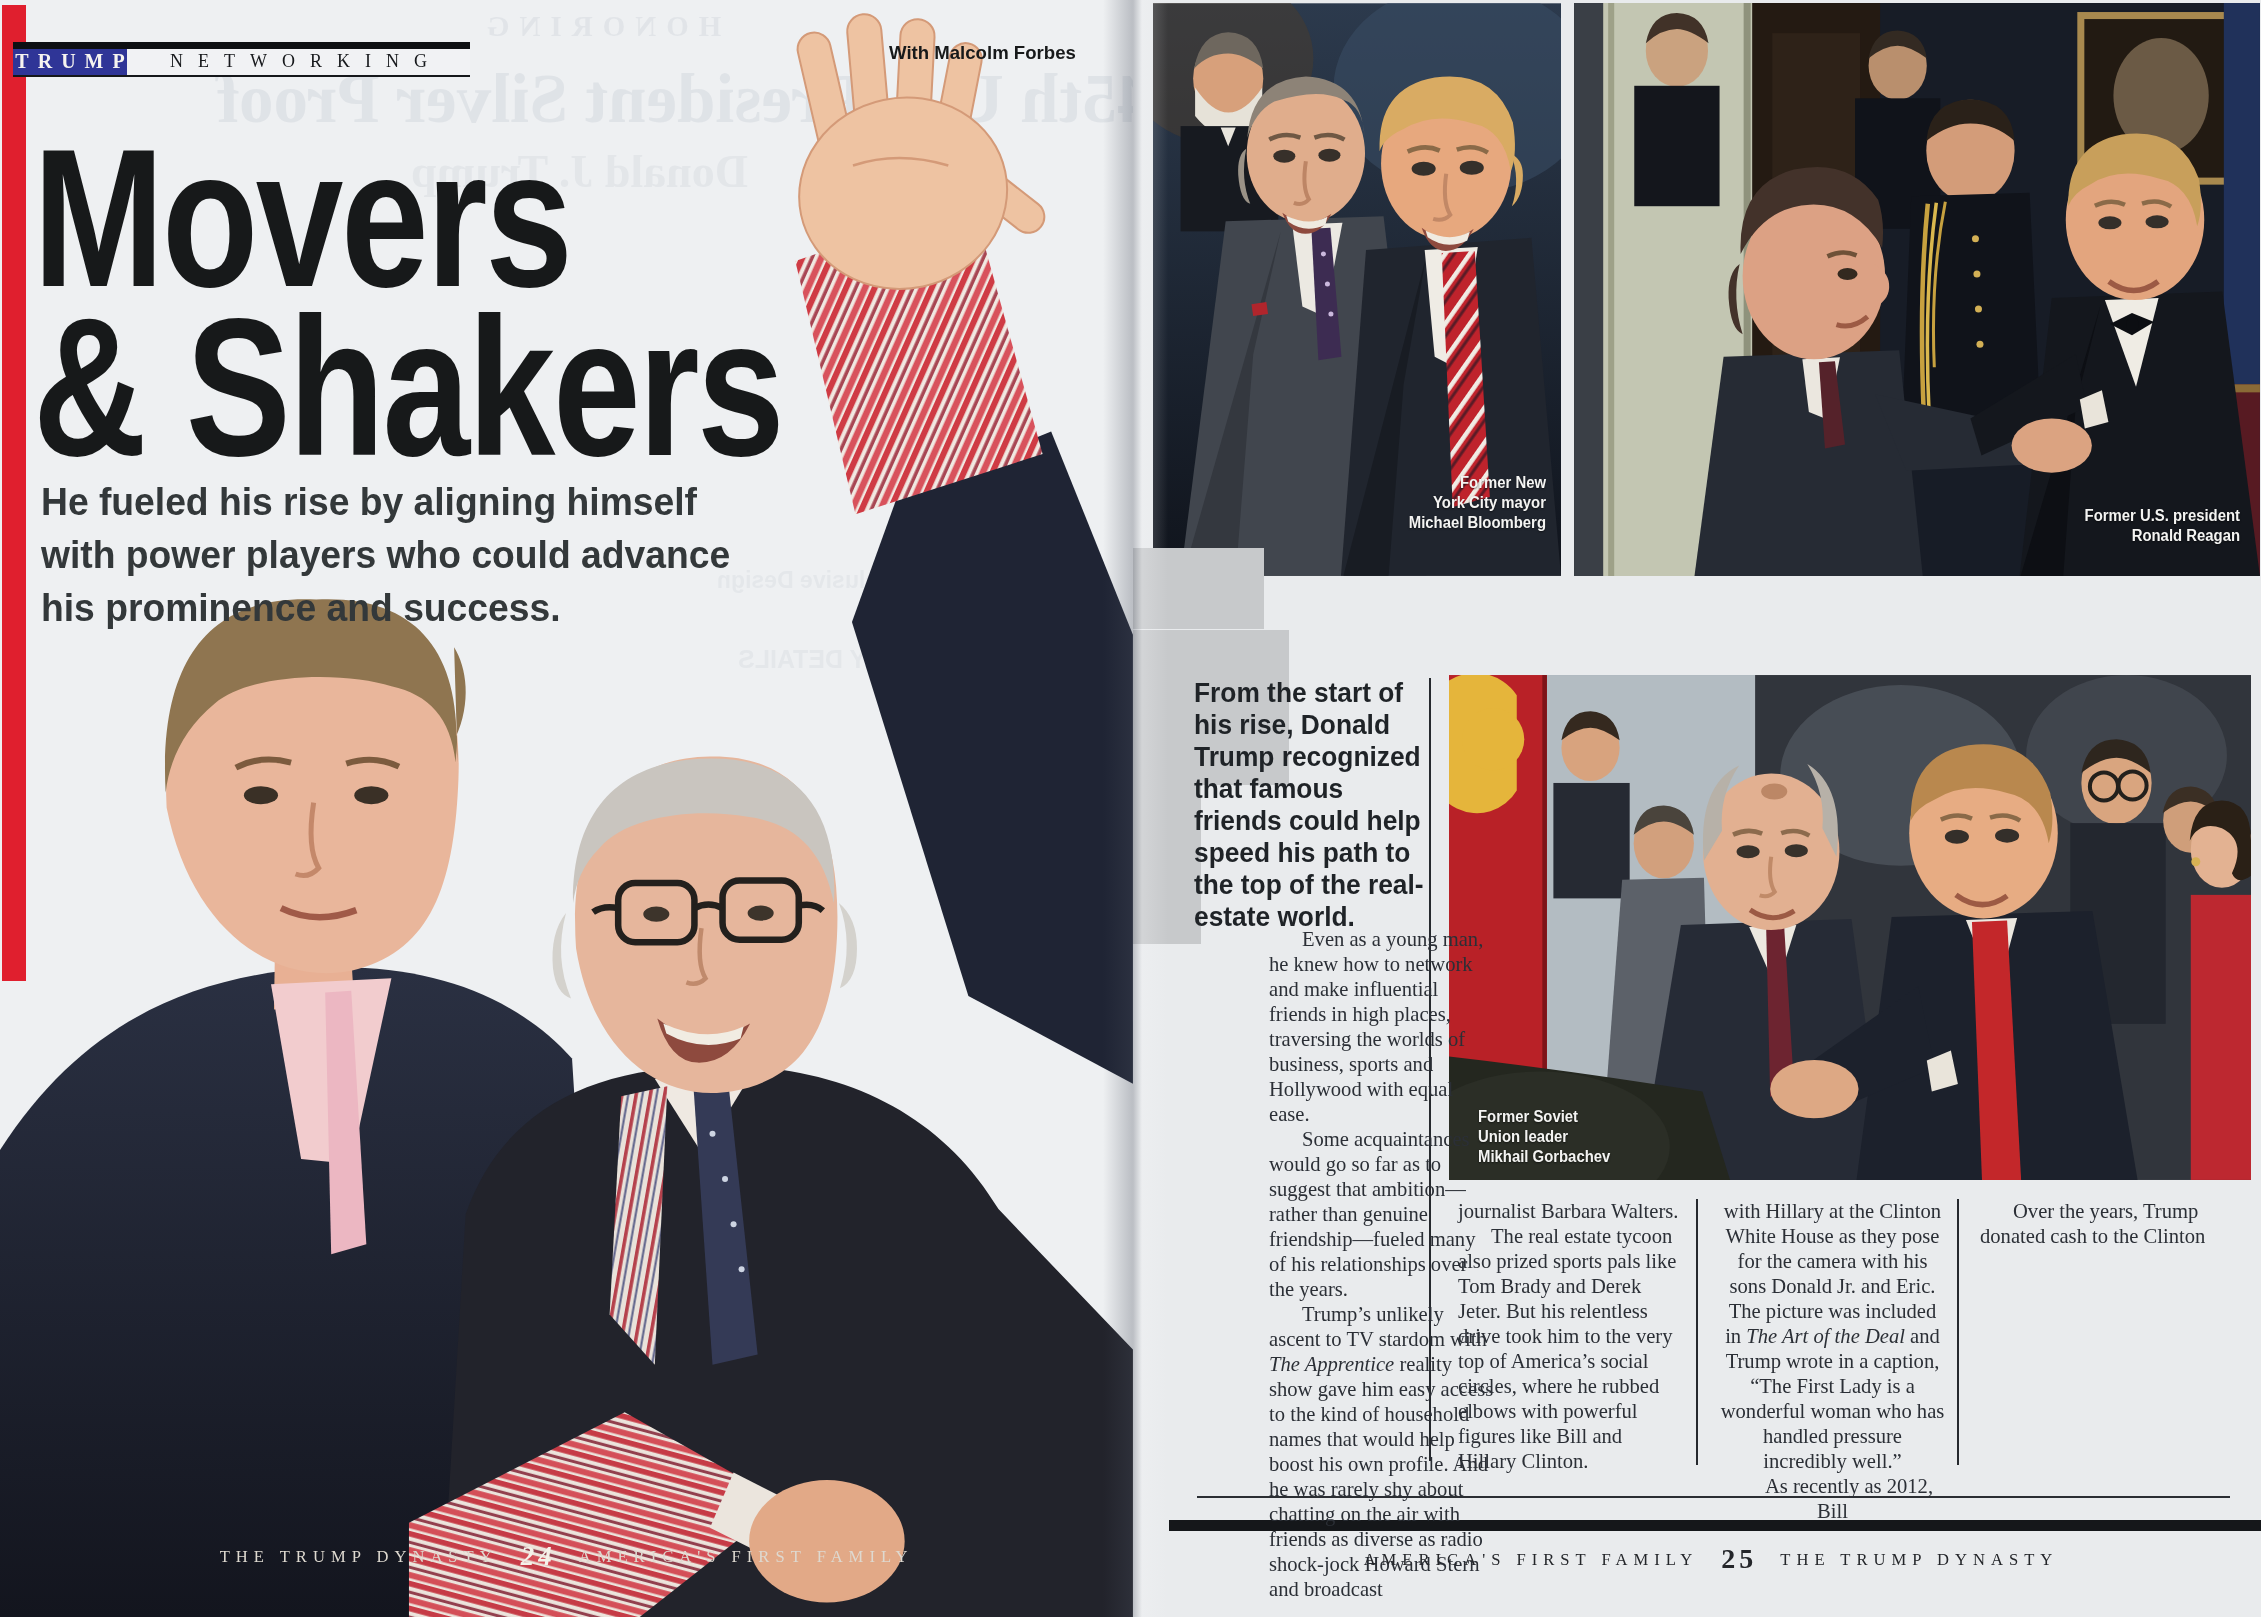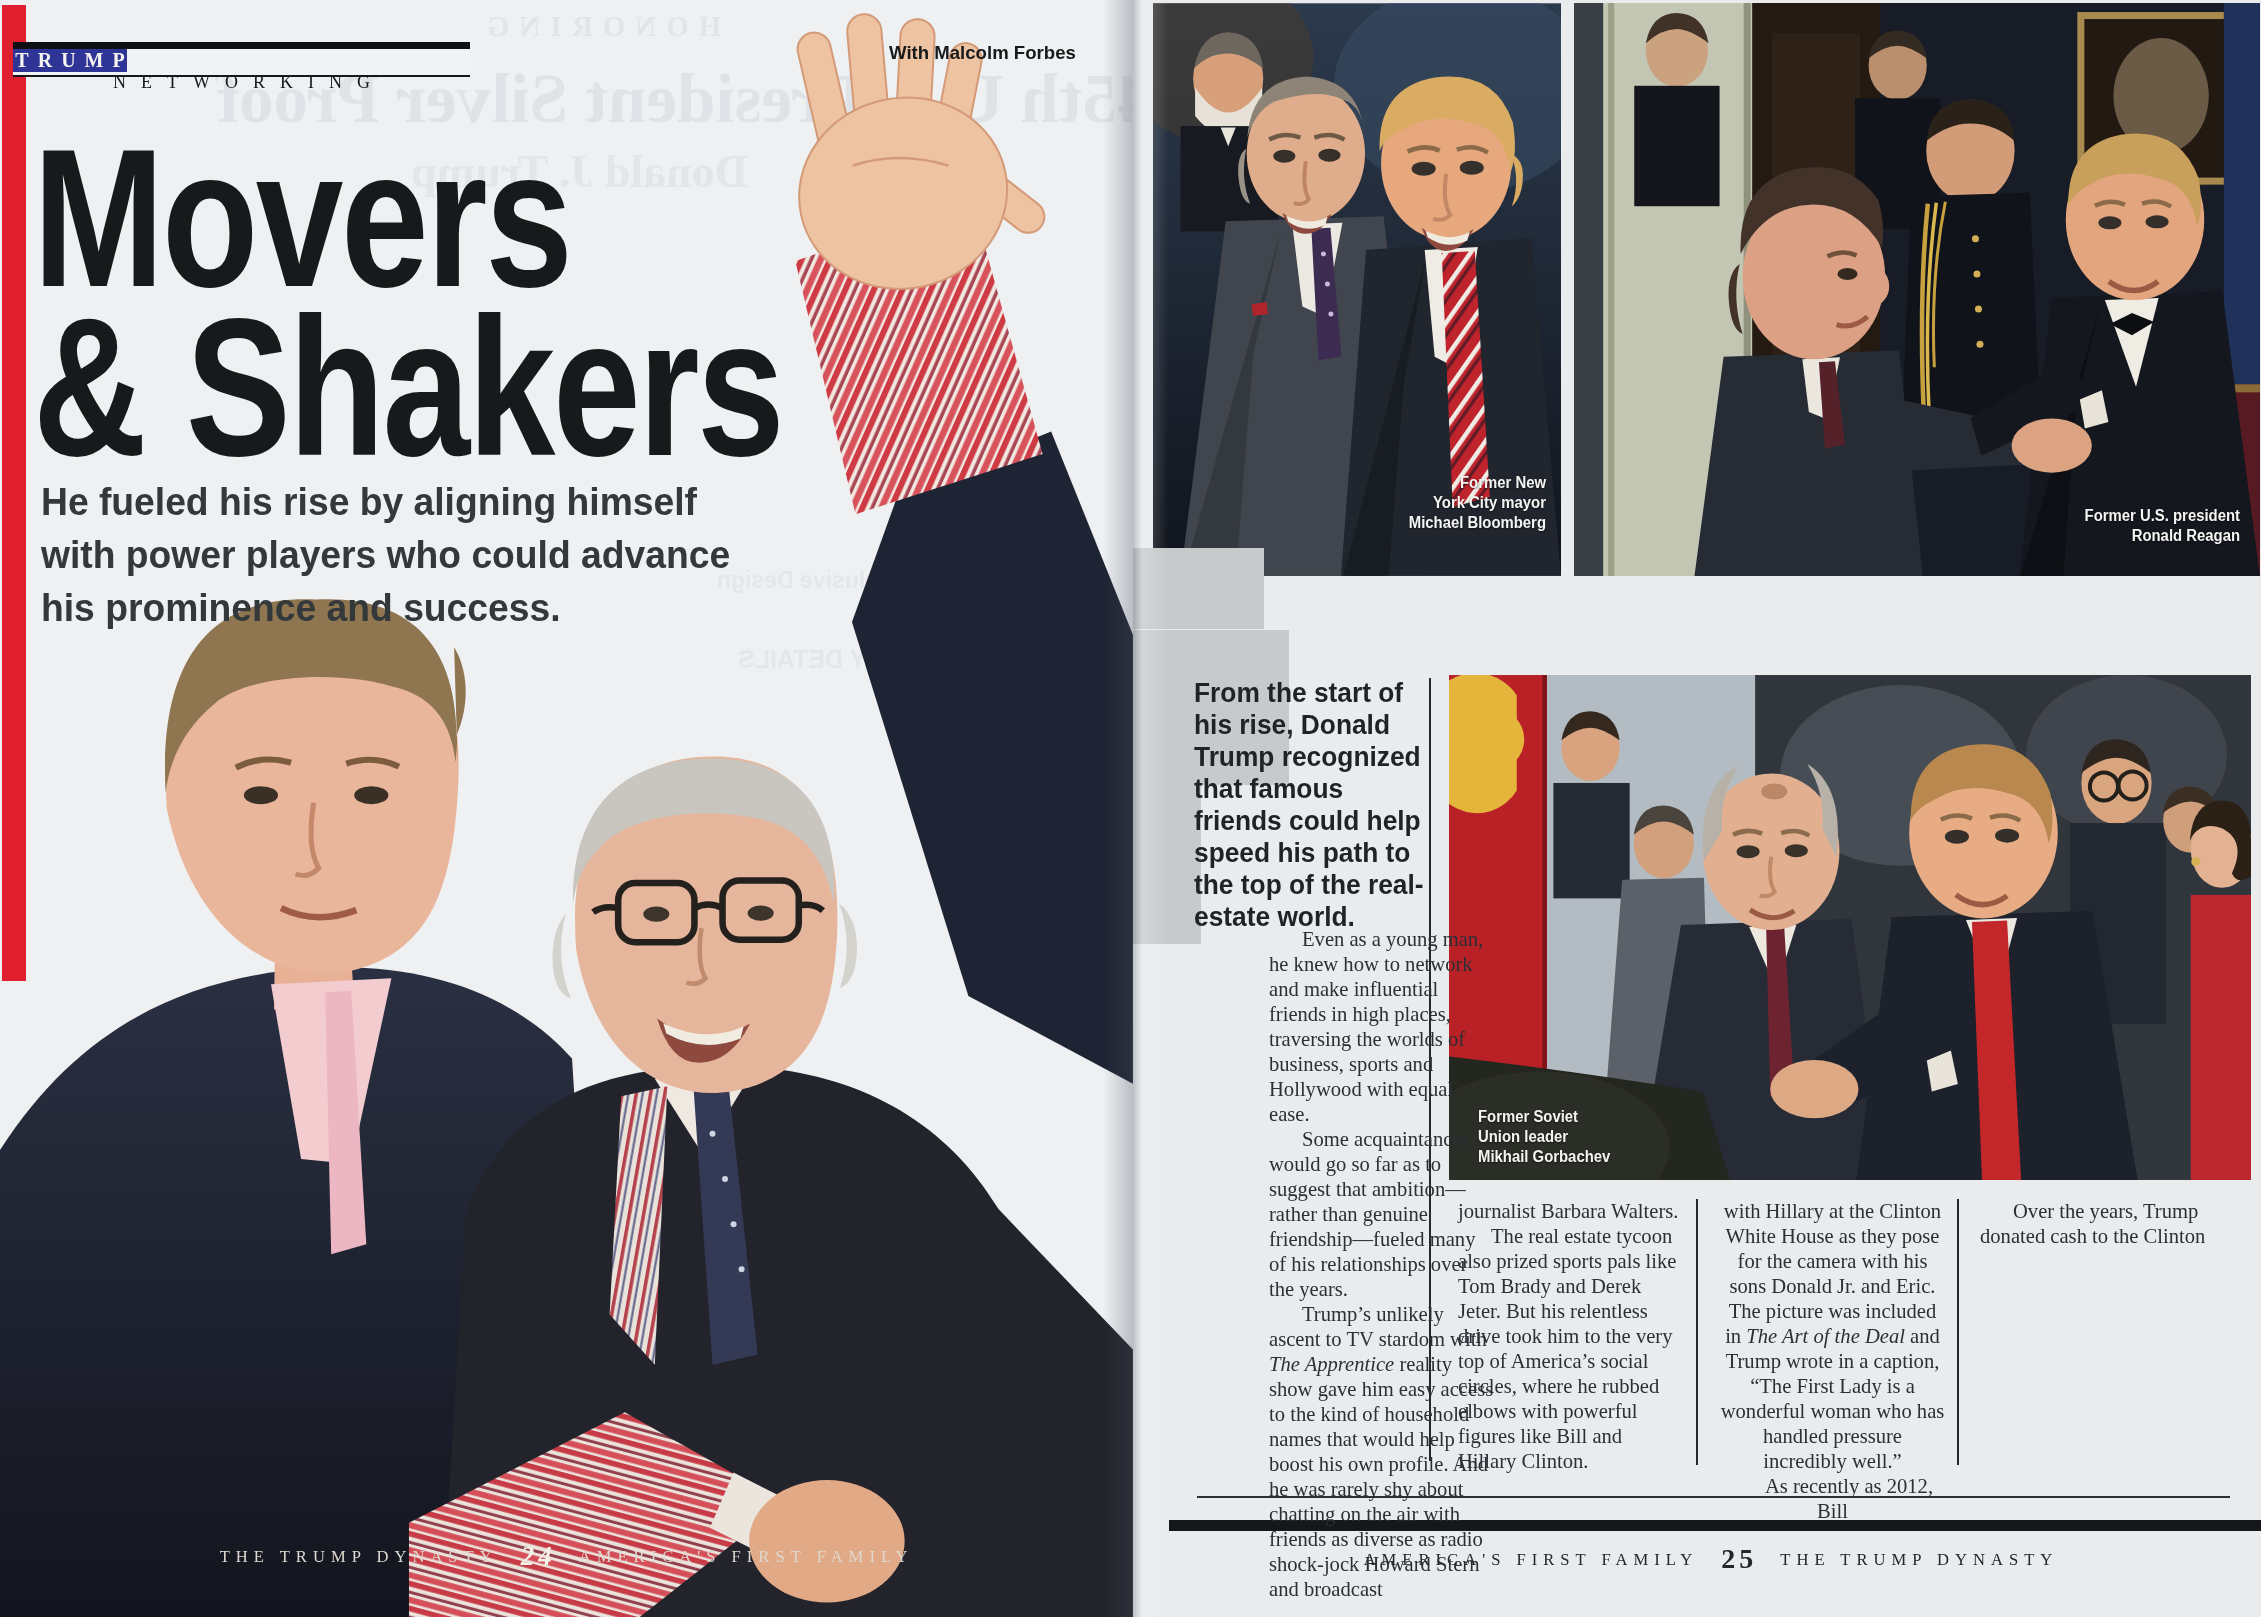--- a/index.html
+++ b/index.html
@@ -11,21 +11,21 @@
   
   .page-left{left:0;top:0;width:1133px;height:1617px;background:#eef0f2;}
   .page-right{left:1133px;top:0;width:1128px;height:1617px;background:#e9ebed;}
   .gutter{left:1103px;top:0;width:65px;height:1617px;z-index:6;pointer-events:none;
     background:linear-gradient(to right, rgba(40,45,55,0) 0%, rgba(70,76,90,.30) 45%, rgba(245,246,248,.25) 60%, rgba(40,45,55,0) 100%);}
 
   
   .red-stripe{left:2px;top:5px;width:24px;height:976px;background:#e01f2e;z-index:1;}
   .kicker-rule{left:13px;top:42px;width:457px;height:7px;background:#0e1013;z-index:3;}
   .kicker-band{left:13px;top:49px;width:457px;height:25.6px;z-index:3;display:flex;
-     border-bottom:2.5px solid #15171a;background:#f1f2f4;flex-direction:column;}
+     border-bottom:2.5px solid #15171a;background:#f1f2f4;}
   .kicker-tab{width:114px;height:100%;background:#2f3597;color:#f6f4f0;display:flex;align-items:center;justify-content:center;
      font-family:"Liberation Serif",serif;font-weight:bold;font-size:20px;letter-spacing:9px;text-indent:9px;}
   .kicker-section{flex:1;display:flex;align-items:center;justify-content:center;color:#17191c;
      font-family:"Liberation Serif",serif;font-size:18px;letter-spacing:15px;text-indent:15px;}
   .byline{left:889px;top:42px;width:201px;font-size:18.6px;font-weight:bold;color:#17191a;z-index:3;}
 
   .headline{left:33px;top:134px;z-index:4;transform:scaleX(.80);transform-origin:0 0;
      font-weight:bold;color:#17191a;line-height:169px;font-size:197px;letter-spacing:-3px;white-space:nowrap;}
   .deck{left:41px;top:476px;z-index:4;transform:scaleX(.98);transform-origin:0 0;
      font-weight:bold;color:#33383a;font-size:38px;line-height:53px;white-space:nowrap;}

